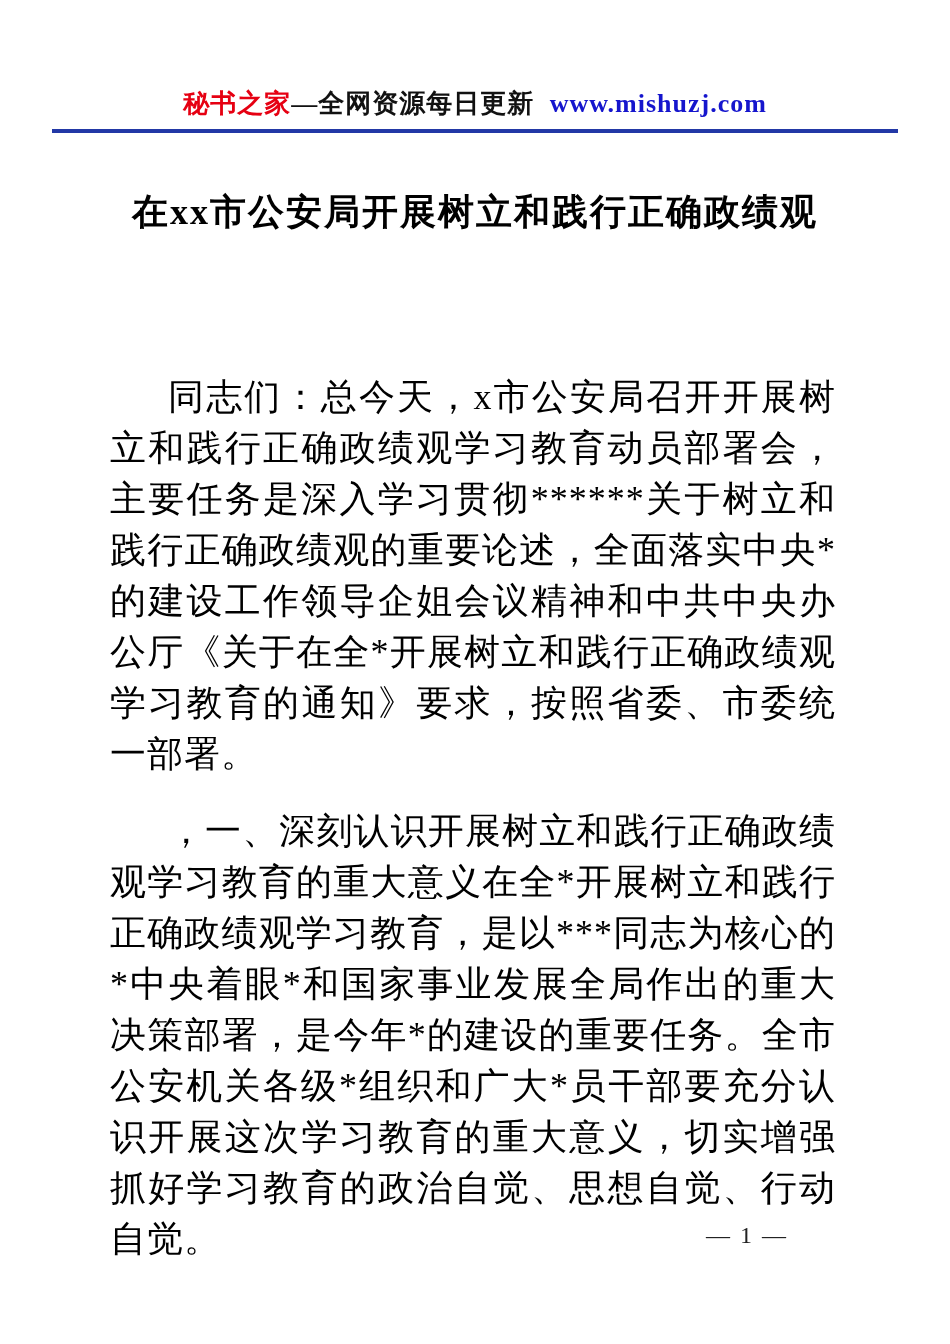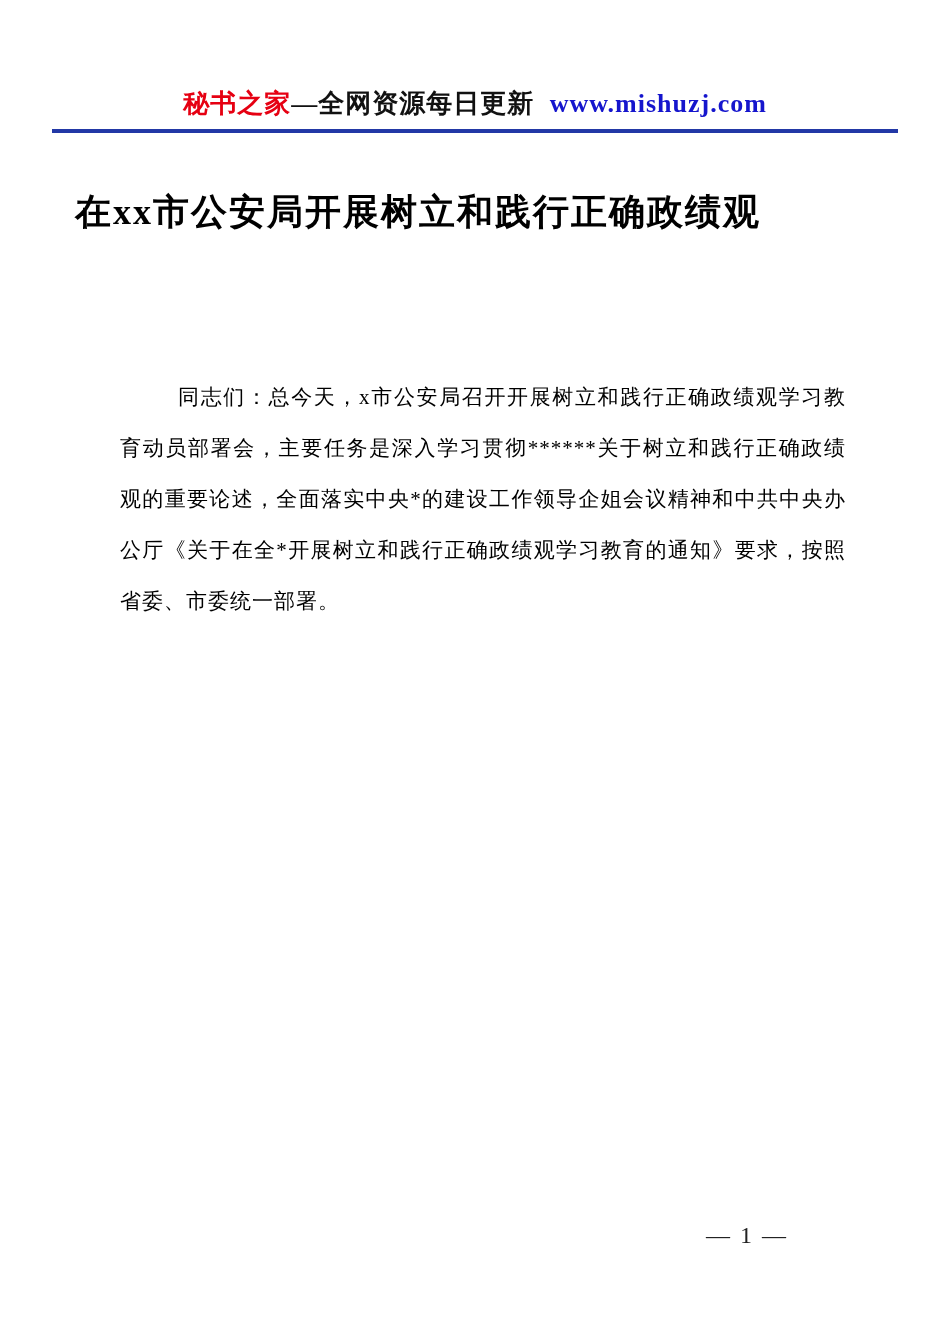--- a/index.html
+++ b/index.html
@@ -39,32 +39,32 @@
     left: 52px;
     width: 846px;
     height: 4px;
     background: #2238a6;
   }
   .title {
     position: absolute;
     top: 178px;
     left: 75px;
     width: 800px;
-    text-align: left;
+    text-align: center;
     font-size: 36px;
     font-weight: 700;
     line-height: 68px;
     letter-spacing: 2px;
   }
   .body-text {
     position: absolute;
     top: 372px;
-    left: 120px;
+    left: 110px;
     width: 726px;
-    font-size: 21px;
+    font-size: 36px;
     line-height: 51px;
     letter-spacing: 1px;
     text-align: justify;
   }
   .body-text p {
     margin: 0 0 26px 0;
     text-indent: 58px;
   }
   .footer {
     position: absolute;
@@ -86,17 +86,18 @@
   </div>
 
   <div class="divider"></div>
 
   <div class="title">
     <div>在xx市公安局开展树立和践行正确政绩观</div>
   </div>
 
   <div class="body-text">
     <p>同志们：总今天，x市公安局召开开展树立和践行正确政绩观学习教育动员部署会，主要任务是深入学习贯彻******关于树立和践行正确政绩观的重要论述，全面落实中央*的建设工作领导企姐会议精神和中共中央办公厅《关于在全*开展树立和践行正确政绩观学习教育的通知》要求，按照省委、市委统一部署。</p>
+    <p>，一、深刻认识开展树立和践行正确政绩观学习教育的重大意义在全*开展树立和践行正确政绩观学习教育，是以***同志为核心的*中央着眼*和国家事业发展全局作出的重大决策部署，是今年*的建设的重要任务。全市公安机关各级*组织和广大*员干部要充分认识开展这次学习教育的重大意义，切实增强抓好学习教育的政治自觉、思想自觉、行动自觉。</p>
   </div>
 
   <div class="footer">— 1 —</div>
 
 </div>
 
 </body></html>

